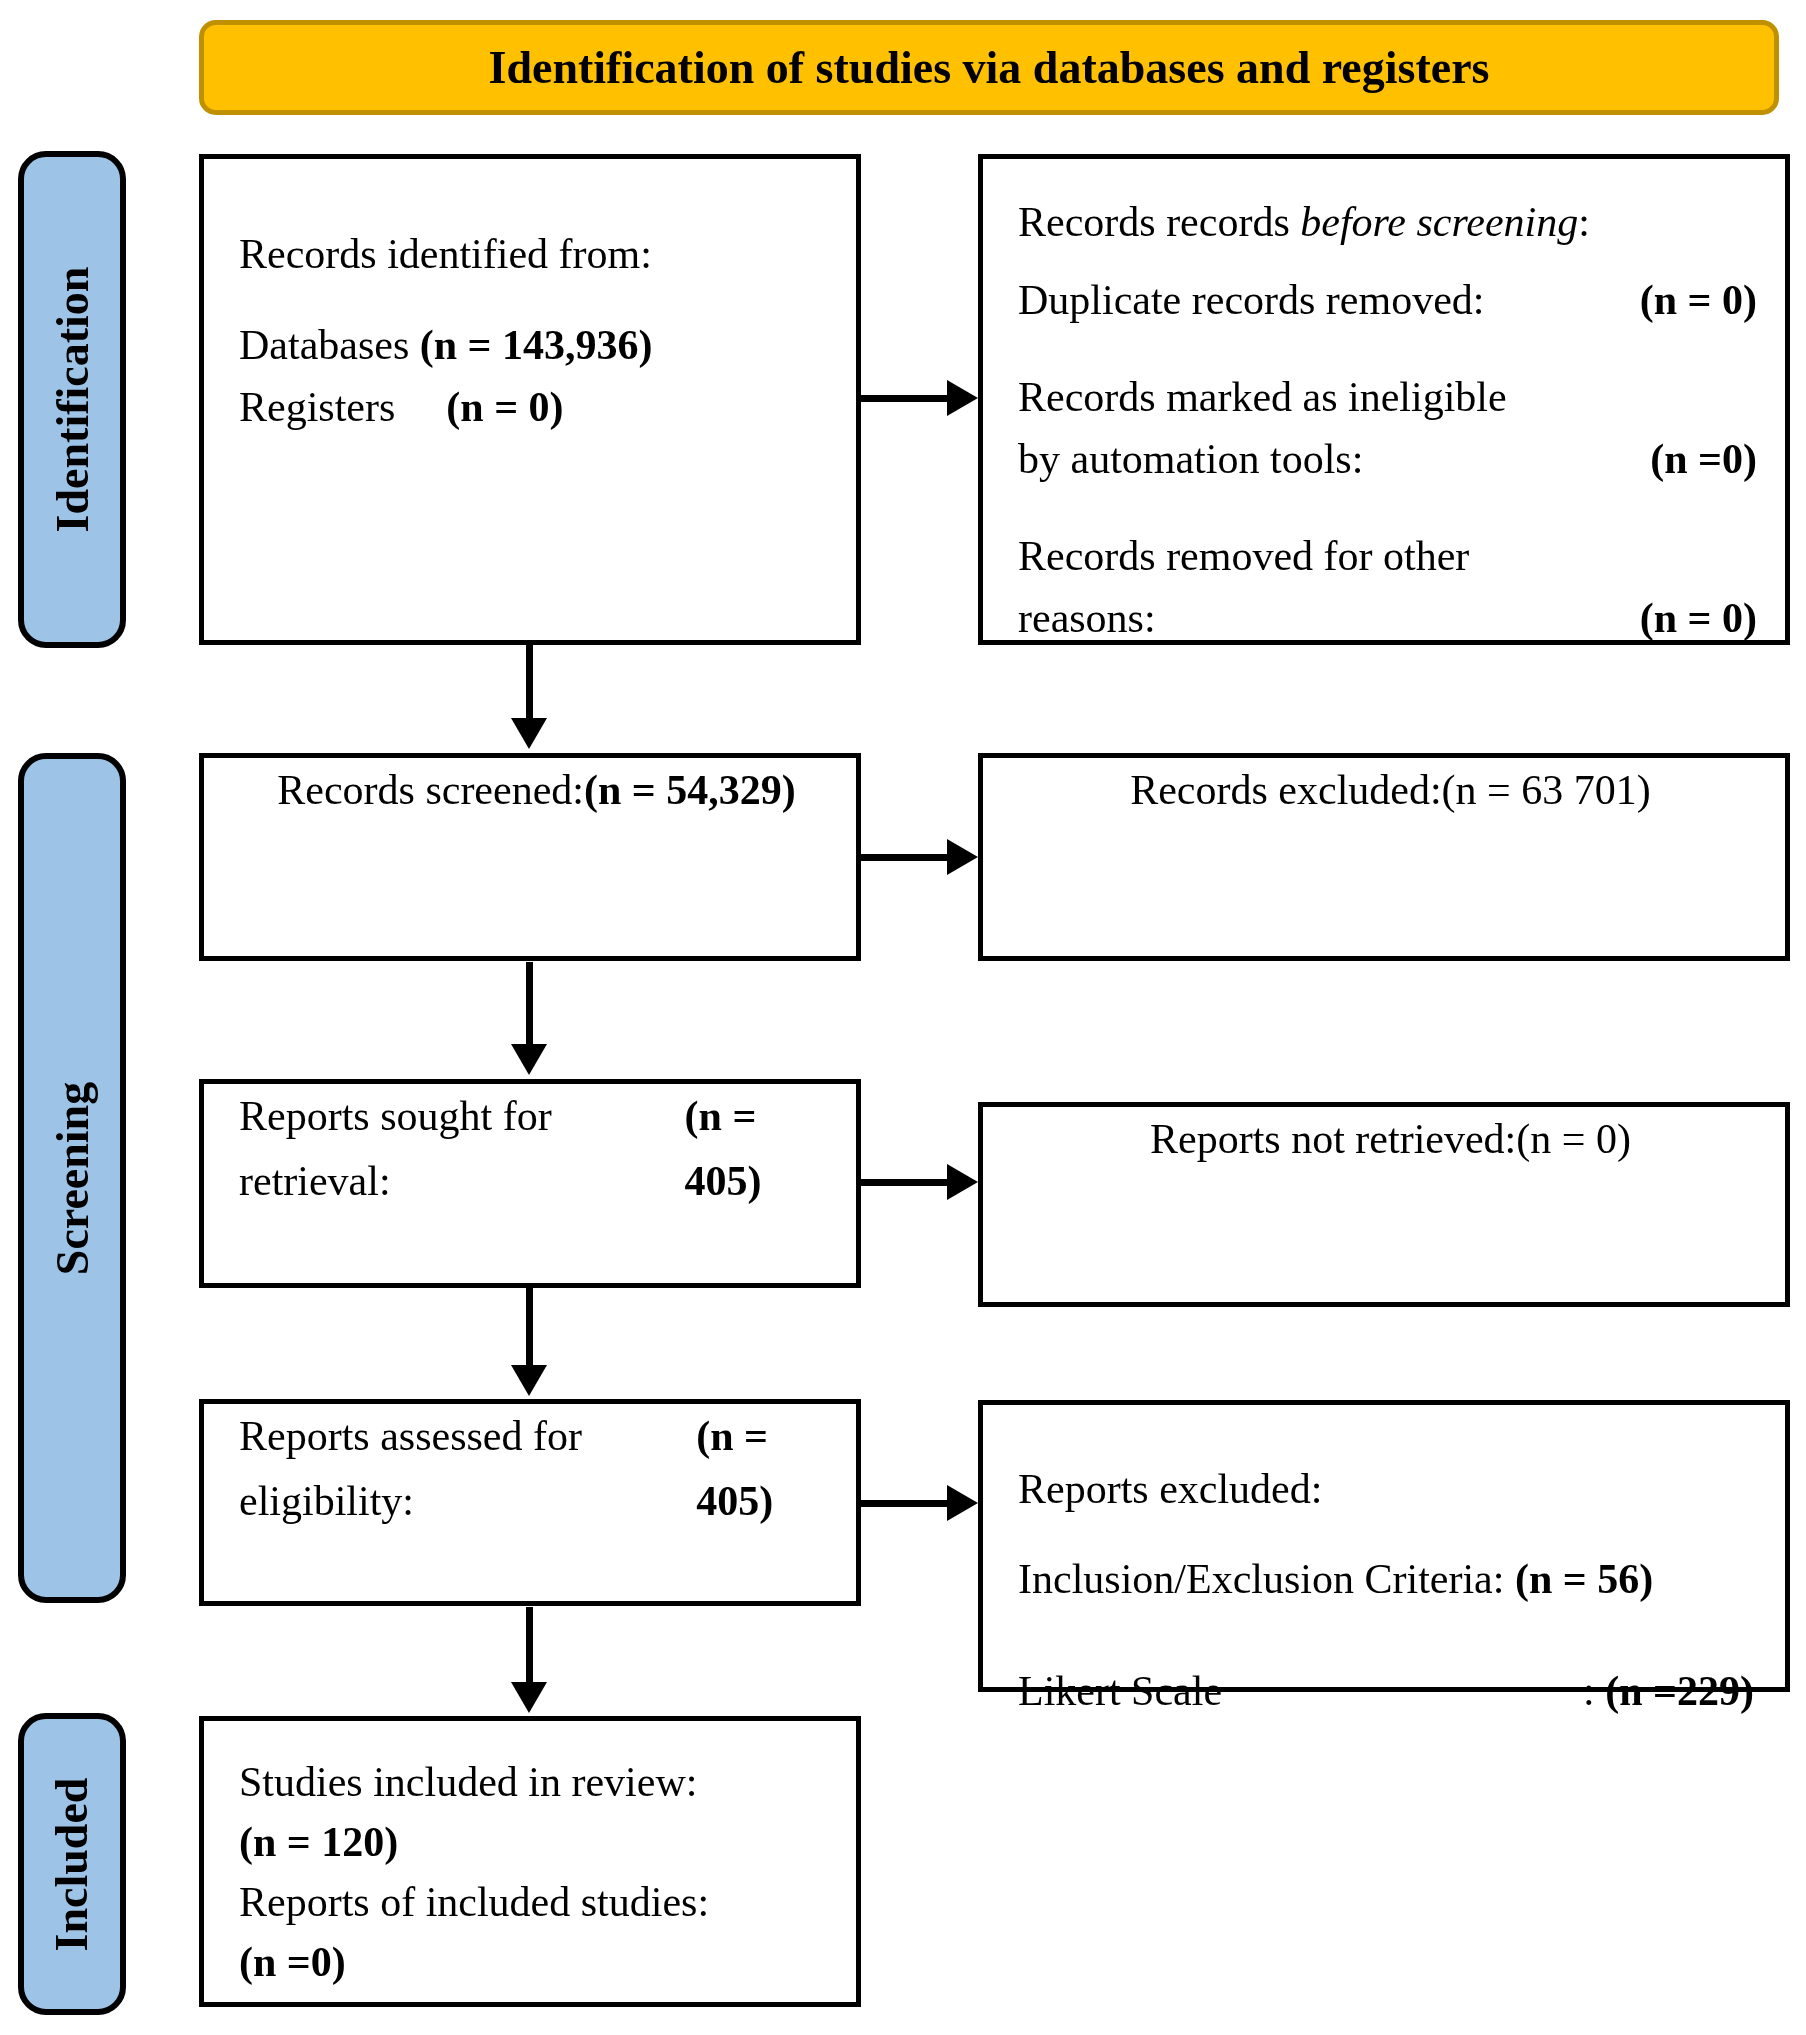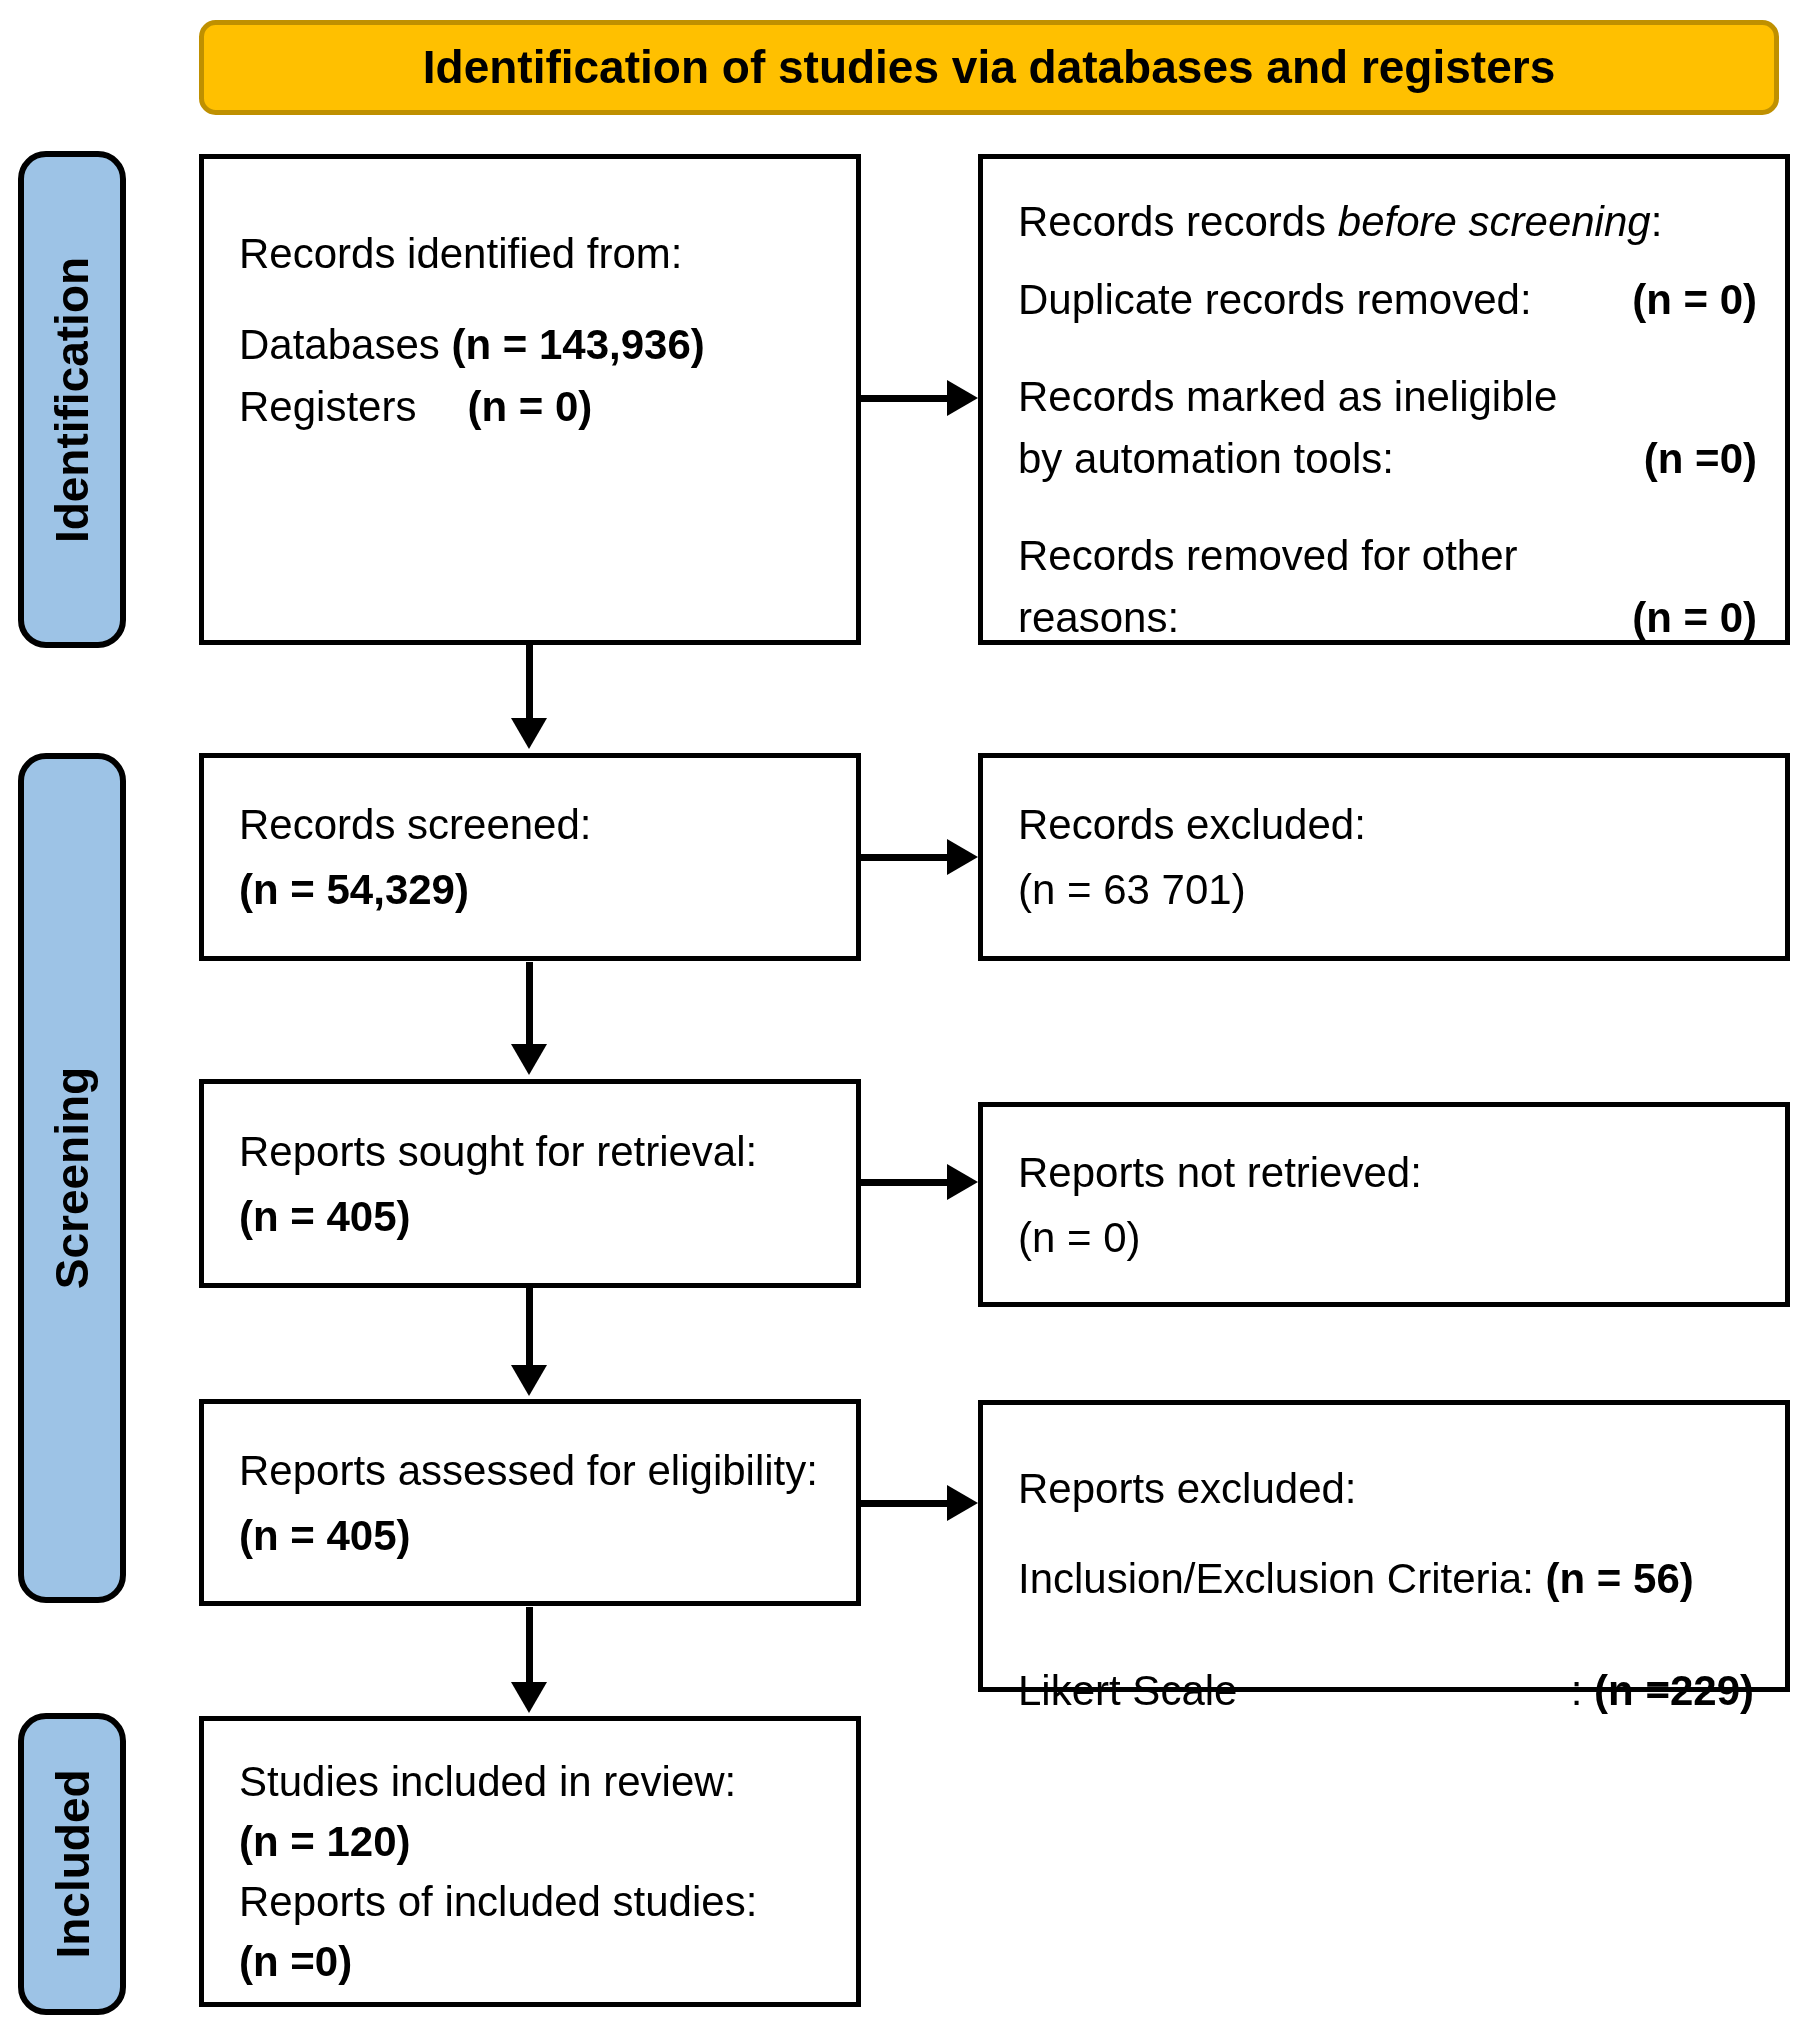--- a/index.html
+++ b/index.html
@@ -2,21 +2,21 @@
 <html style="--banner-fill: #FFC000; --banner-border: #BF9000; --stage-fill: #9DC3E6; --box-border: #000000; --arrow: #000000;font-size:9px"><head>
 <meta charset="utf-8">
 <style>
   :root{
     --banner-fill:#FFC000; --banner-border:#BF9000;
     --stage-fill:#9DC3E6; --box-border:#000000; --arrow:#000000;
   }
   html,body{margin:0;padding:0;background:#ffffff;}
   #canvas{
     position:relative; width:1806px; height:2035px; background:#ffffff;
-    font-family:Liberation Sans, sans-serif; color:#000;
+    font-family:Liberation Serif, serif; color:#000;
   }
   
   .banner{
     position:absolute; left:199px; top:19.5px; width:1580px; height:95px;
     background:var(--banner-fill); border:5.6px solid var(--banner-border);
     border-radius:16.7px; box-sizing:border-box;
     display:flex; align-items:center; justify-content:center;
     font-weight:bold; font-size:46px;
   }
   
@@ -43,21 +43,21 @@
   #box-identified{top:154px; height:491px; padding:64px 22px 0 35px;}
   #box-removed{top:154px; height:491px; padding:32px 28px 0 35px;}
   #box-screened{top:753px; height:208px;}
   #box-records-excluded{top:753px; height:208px;}
   #box-sought{top:1079px; height:209px;}
   #box-not-retrieved{top:1082px; height:205px;margin-top:20px;}
   #box-assessed{top:1399px; height:207px;}
   #box-reports-excluded{top:1400px; height:292px; padding:53px 31px 0 35px;}
   #box-included{top:1716px; height:291px; padding:31px 22px 0 35px; line-height:60px;}
   .centered2{
-    display:flex; flex-direction:column; justify-content:center;
+    display:flex; justify-content:center;
     padding-left:35px; padding-right:22px; line-height:65px;
   }
   .b{font-weight:bold;}
   .i{font-style:italic;}
   .gap-top{margin-top:29px;}
   .row{display:flex; justify-content:space-between; align-items:baseline;}
   .grp{margin-top:35px;}
   .sp{display:inline-block; width:51px;}
   
   .hshaft{position:absolute; height:6.7px; background:var(--arrow);}

